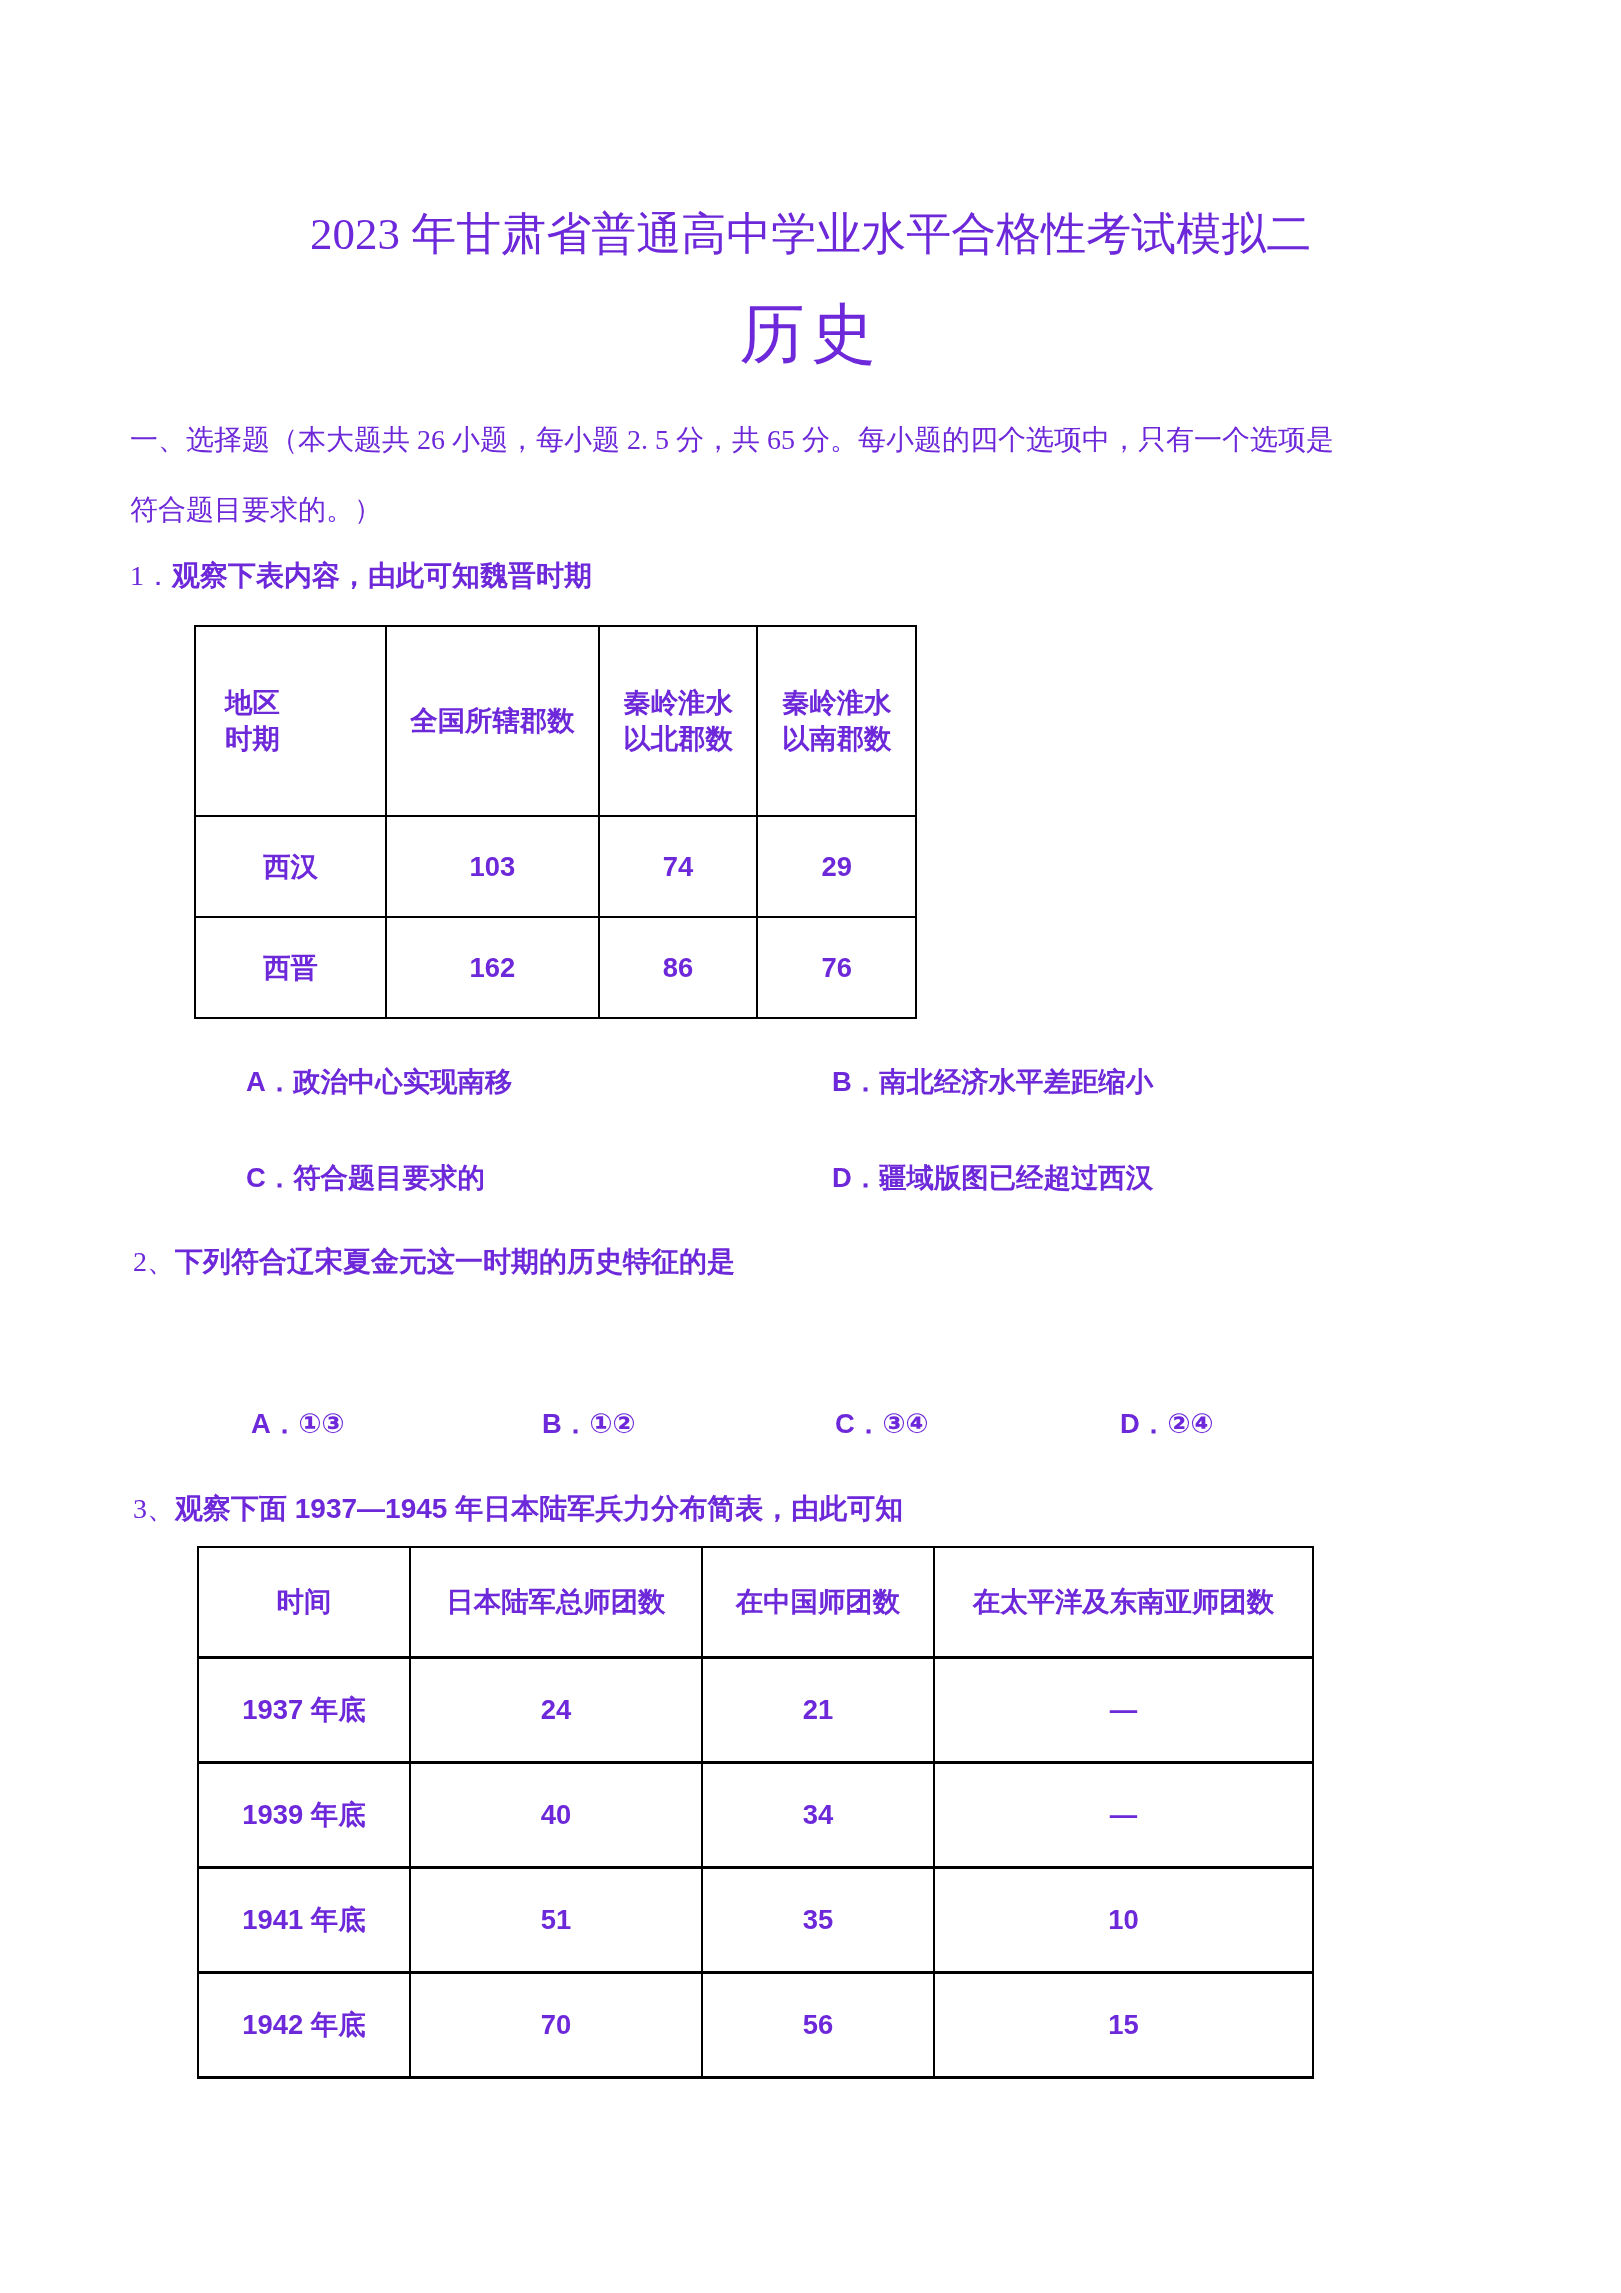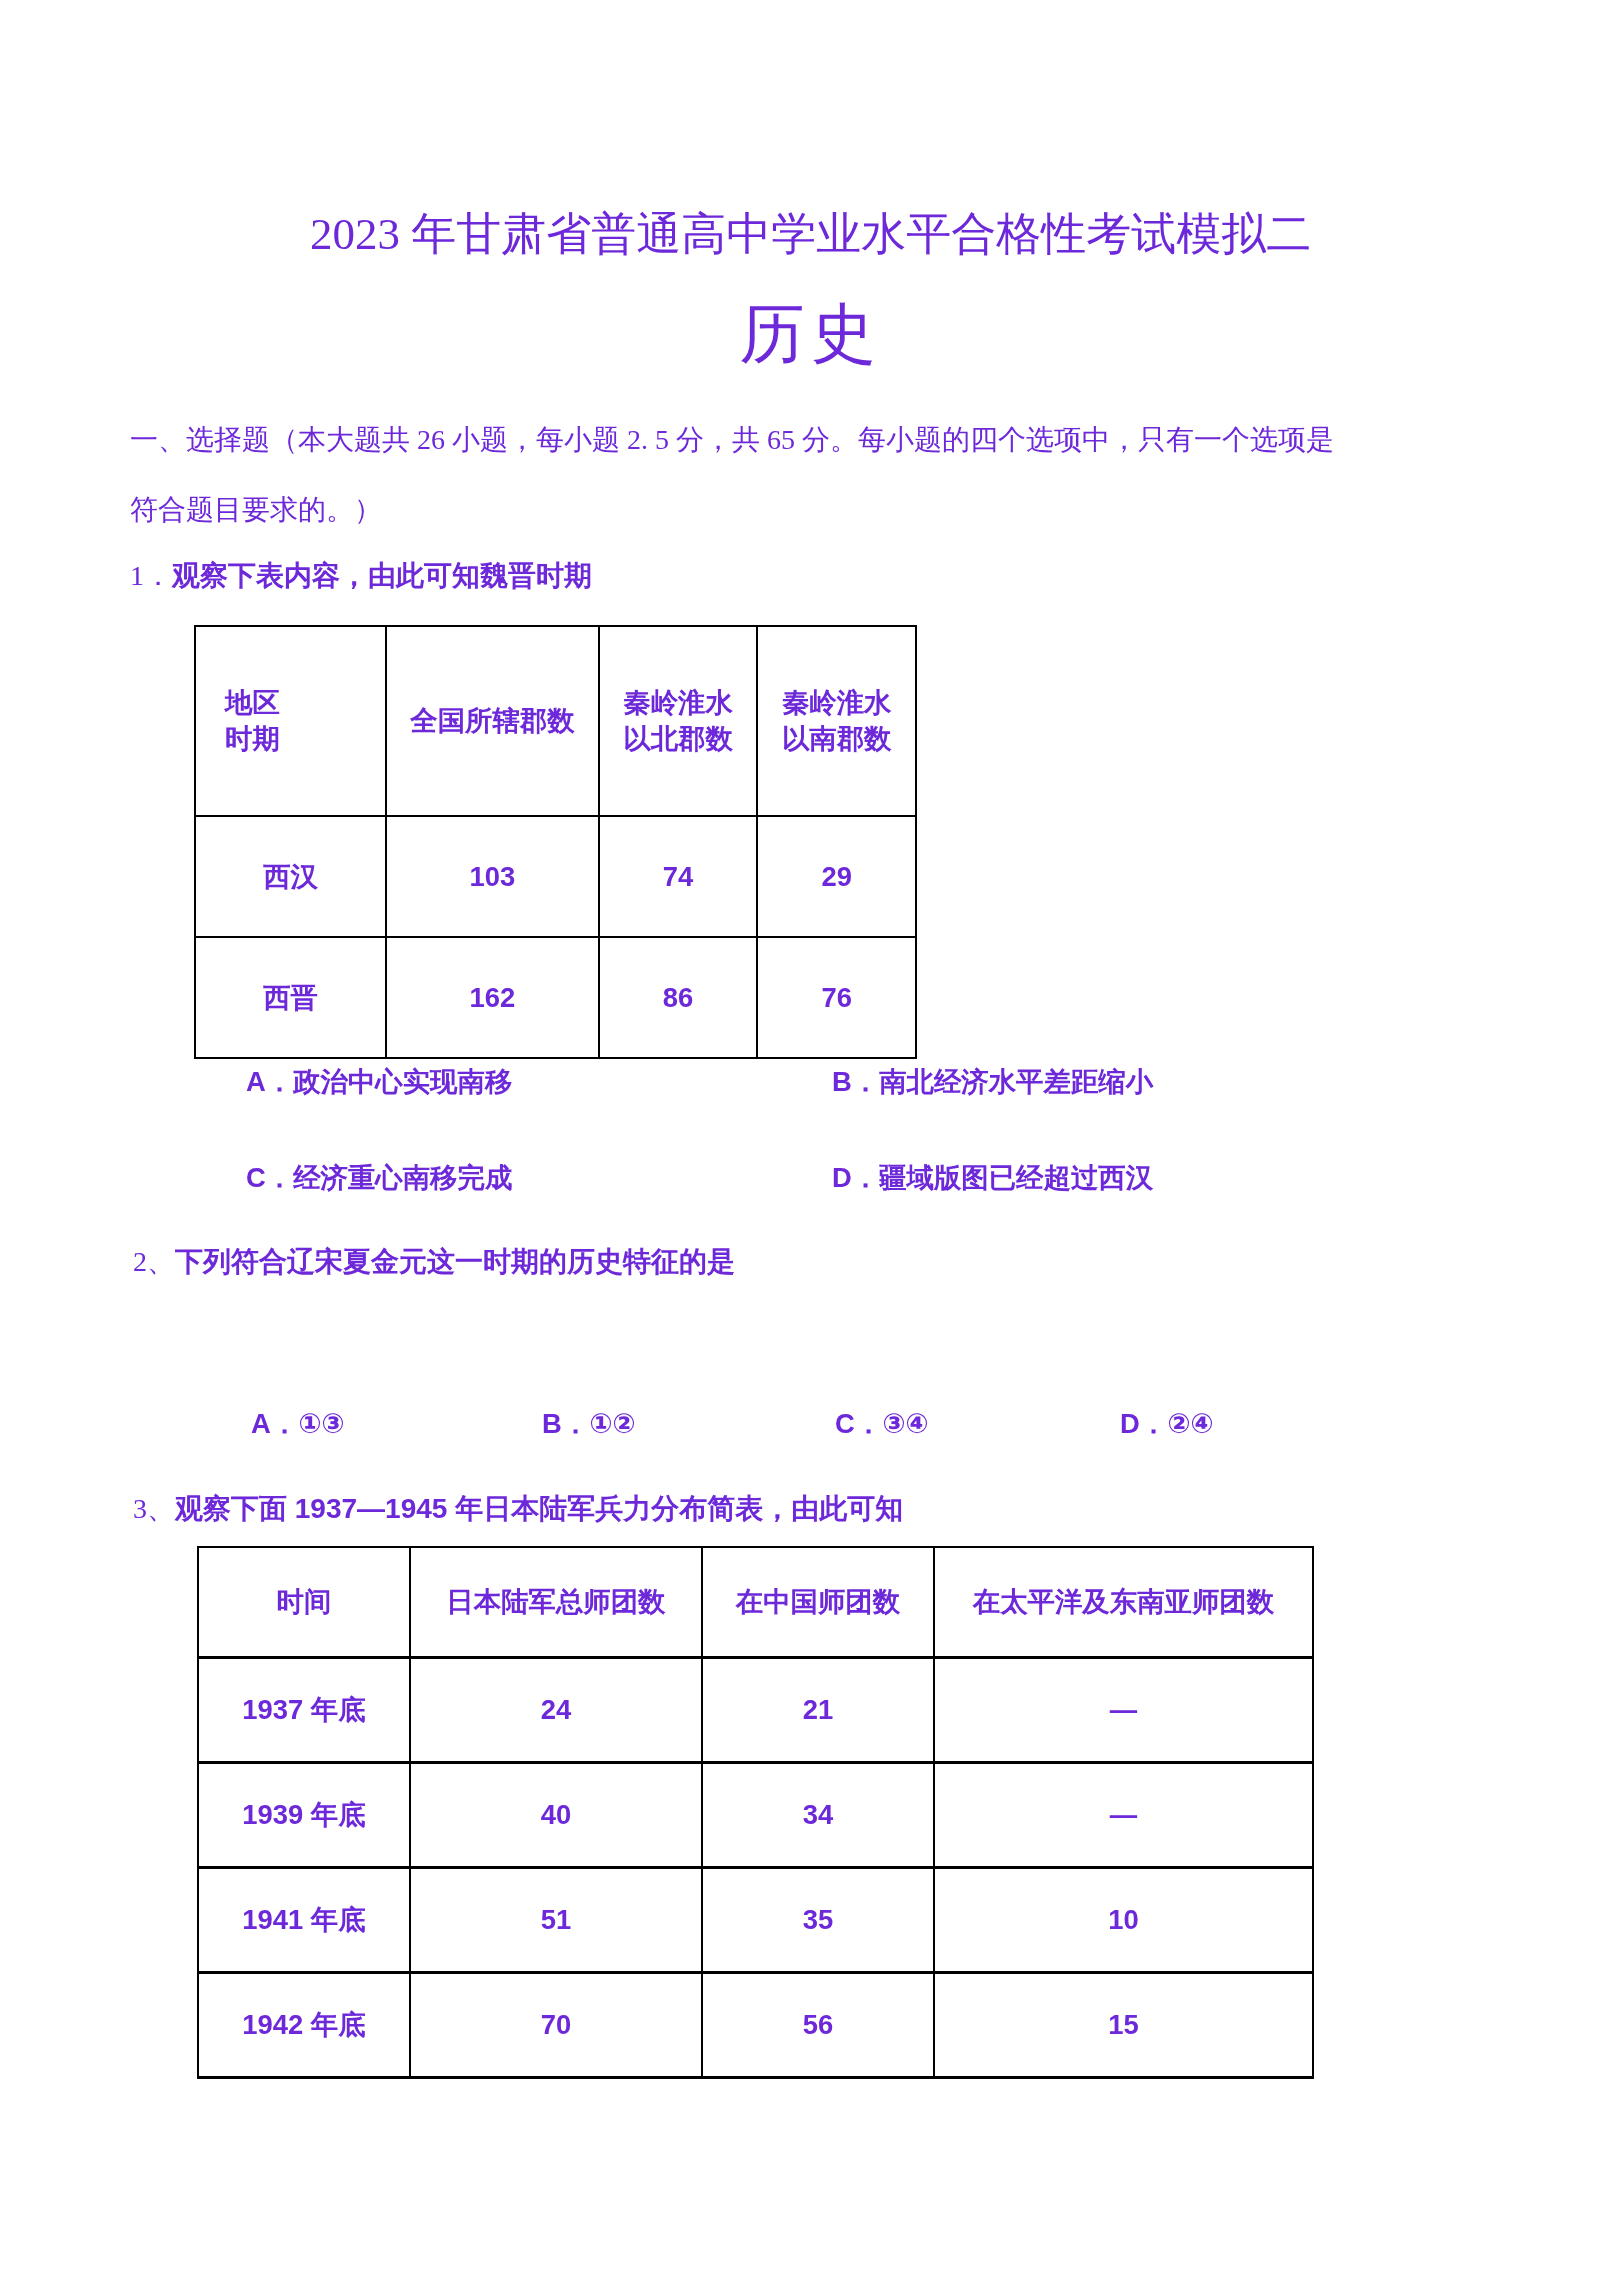--- a/index.html
+++ b/index.html
@@ -67,21 +67,21 @@
     font-family: "Liberation Sans", "DejaVu Sans", sans-serif;
     font-weight: 700;
     font-size: 27.4px;
     text-align: center;
     vertical-align: middle;
     padding: 0;
   }
   
   .table1 { width: 723px; }
   .table1 .hdr-row { height: 190px; }
-  .table1 .data-row { height: 121px; margin-left: 12px; }
+  .table1 .data-row { height: 101px; margin-left: 12px; }
   .hdr-stack {
     display: flex; flex-direction: column;
     justify-content: space-evenly; align-items: center;
     height: 100%; padding: 13.7px 0; box-sizing: border-box;
   }
   .hdr-stack.corner { align-items: flex-start; padding-left: 29px; }
 
   
   .table2 { width: 1117px; }
   .table2 .hdr-row { height: 110px; }
@@ -145,21 +145,21 @@
       <td>西晋</td>
       <td>162</td>
       <td>86</td>
       <td>76</td>
     </tr>
   </tbody>
     </table>
 
   <div class="abs option" style="left:246px; top:1064px;">A．政治中心实现南移</div>
   <div class="abs option" style="left:832px; top:1064px;">B．南北经济水平差距缩小</div>
-  <div class="abs option" style="left:246px; top:1160px;">C．经济重心南移完成</div>
+  <div class="abs option" style="left:246px; top:1160px;">C．符合题目要求的</div>
   <div class="abs option" style="left:832px; top:1160px;">D．疆域版图已经超过西汉</div>
 
   <div class="abs stem-row" style="left:133px; top:1243px;">
     <span class="q-num">2、</span><span class="q-stem">下列符合辽宋夏金元这一时期的历史特征的是</span>
   </div>
 
   <div class="abs option" style="left:251px; top:1406px;">A．①③</div>
   <div class="abs option" style="left:542px; top:1406px;">B．①②</div>
   <div class="abs option" style="left:835px; top:1406px;">C．③④</div>
   <div class="abs option" style="left:1120px; top:1406px;">D．②④</div>

